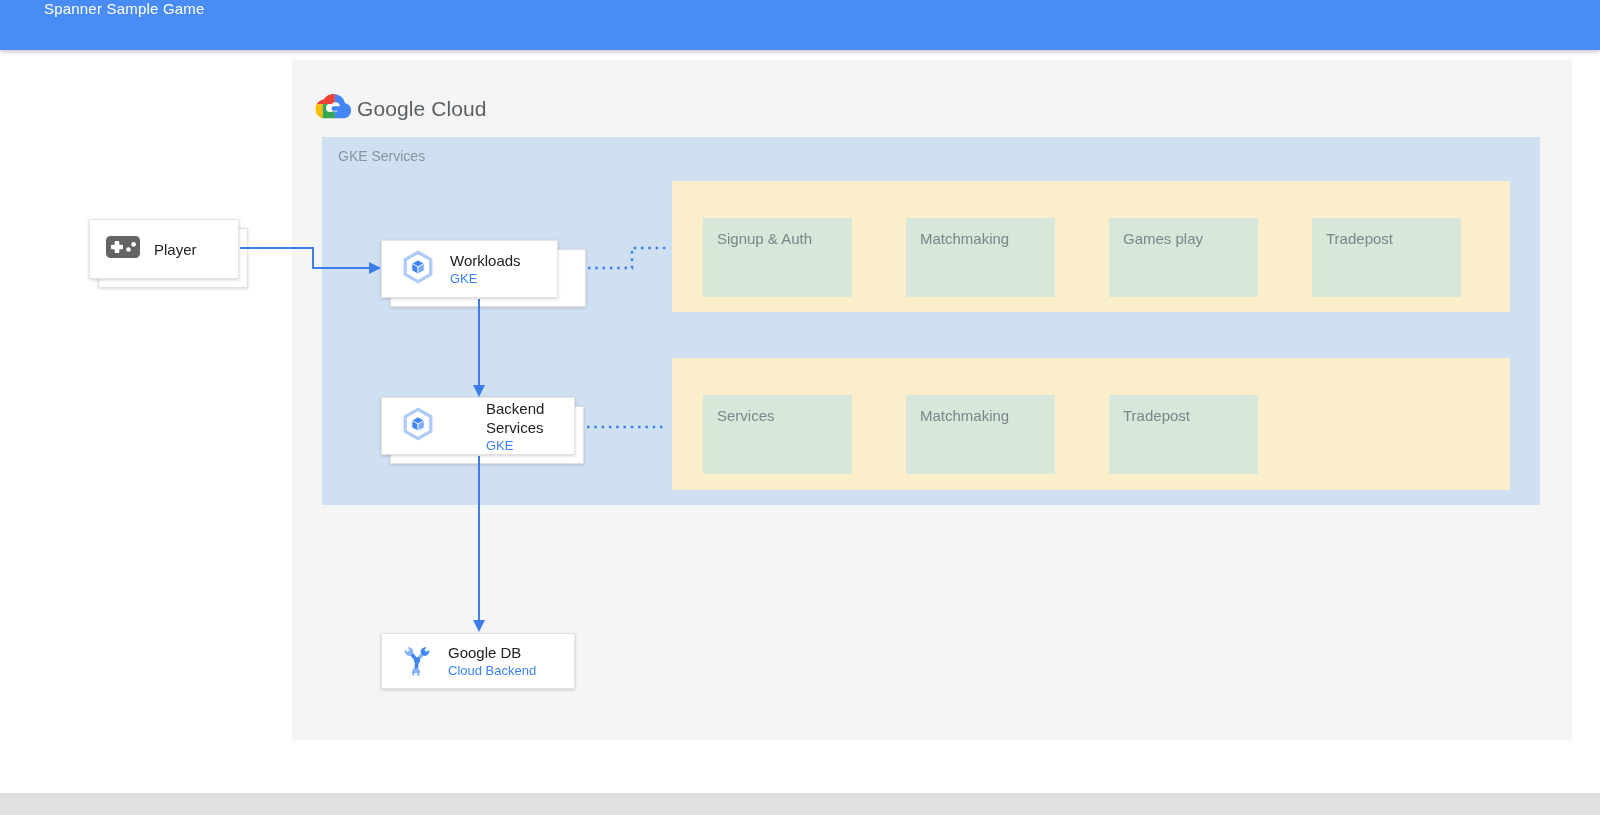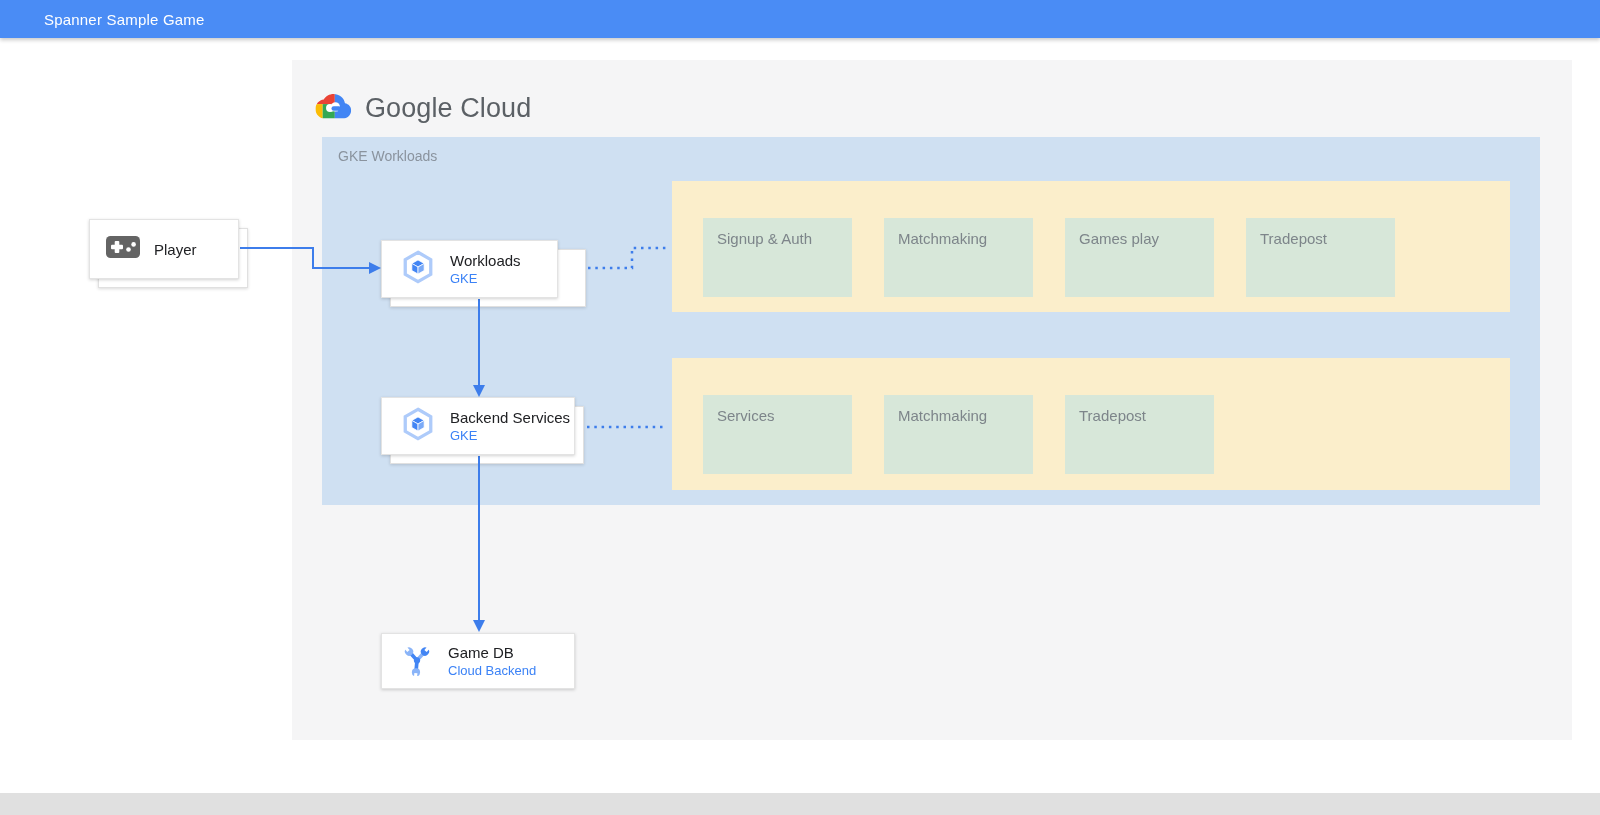--- a/index.html
+++ b/index.html
@@ -1,56 +1,56 @@
 <!DOCTYPE html>
 <html><head>
 <meta charset="utf-8">
 <style>
   * { margin:0; padding:0; box-sizing:border-box; }
   html,body { background:#fff; }
   body { font-family:"Liberation Sans", sans-serif; }
   #page { position:relative; width:1600px; height:815px; background:#fff; overflow:hidden; }
 
   
-  .app-header { position:absolute; left:0; top:0; width:1600px; height:38px;
+  .app-header { position:absolute; left:0; top:0; width:1600px; height:50px;
     background:#4A8CF5; z-index:10; box-shadow:0 2px 4px rgba(0,0,0,0.22);
-    display:flex; align-items:center; }
+    display:flex; }
   .app-title { color:#fff; font-size:15px; font-weight:500; margin-left:44px; letter-spacing:.2px; }
 
   
   .canvas { position:absolute; left:292px; top:60px; width:1280px; height:680px; background:#F5F5F6; z-index:0; }
   .gke-box { position:absolute; left:322px; top:137px; width:1218px; height:368px; background:#CFE0F2; z-index:0; }
   .gke-label { position:absolute; left:16px; top:11px; font-size:14px; color:#8A939E; }
 
   
   .logo { position:absolute; left:313px; top:91px; display:flex; align-items:center; z-index:1; }
-  .logo-text { margin-left:12px; font-size:27px; color:#5B6065; letter-spacing:.1px; }
-
-  
-  .service-row { position:absolute; background:#FBEECB; display:flex; gap:32px;
+  .logo-text { margin-left:4px; font-size:21px; color:#5B6065; letter-spacing:.1px; }
+
+  
+  .service-row { position:absolute; background:#FBEECB; display:flex; gap:54px;
     padding:37px 31px 10px 31px; z-index:1; }
   .row-1 { left:672px; top:181px; width:838px; height:131px; }
   .row-2 { left:672px; top:358px; width:838px; height:132px; }
   .service-box { width:149px; height:79px; background:#D7E7D9; }
   .service-label { display:block; padding:12px 0 0 14px; font-size:15px; color:#7D858A; }
 
   
   .card { position:absolute; background:#fff; border:1px solid #E3E3E3;
     box-shadow:0 1px 3px rgba(0,0,0,0.18); display:flex; align-items:center; z-index:3; }
   .card-stack { position:absolute; background:#fff; border:1px solid #E0E0E0;
     box-shadow:0 1px 3px rgba(0,0,0,0.15); z-index:1; }
   .card-title { font-size:15px; color:#202124; line-height:19px; }
   .card-sub { font-size:13px; color:#3b82f6; line-height:17px; }
   .card-icon { flex:0 0 auto; }
 
   .player-card { left:89px; top:219px; width:150px; height:60px;align-items:center; }
   .player-stack { left:98px; top:228px; width:150px; height:60px; }
   .workloads-card { left:381px; top:240px; width:177px; height:58px; }
   .workloads-stack { left:390px; top:249px; width:196px; height:58px; }
-  .backend-card { left:381px; top:397px; width:194px; height:58px; }
+  .backend-card { left:381px; top:397px; width:194px; height:58px;gap:36px; }
   .backend-stack { left:390px; top:406px; width:194px; height:58px; }
   .gamesdb-card { left:381px; top:633px; width:194px; height:56px; }
 
   .icon-gap { margin-left:14px; }
   .pad-icon { margin-left:16px; }
   .hex-icon { margin-left:18px; }
 
   
   .arrows-layer { position:absolute; left:0; top:0; width:1600px; height:815px;
     z-index:2; pointer-events:none; }
@@ -60,21 +60,21 @@
     background:#E0E0E0; z-index:10; }
 </style>
 </head>
 <body>
 
 <div id="page">
 
   <div class="canvas"></div>
 
   <div class="gke-box">
-    <div class="gke-label">GKE Workloads</div>
+    <div class="gke-label">GKE Services</div>
   </div>
 
   <div class="logo">
     <span>
       <svg width="40" height="31" viewBox="0 0 66 50">
         <defs>
           <clipPath id="cloudclip">
             <path d="M52.8 19.5 C51 10.5 43 4.5 34 4.5 C27 4.5 21 8 17.8 13.6 C10 14.5 4 21 4 29 C4 37.8 11.2 45 20 45 H49 C56.7 45 63 38.7 63 31 C63 25.2 58.8 20.6 52.8 19.5 Z"></path>
           </clipPath>
         </defs>
@@ -197,21 +197,21 @@
           <g transform="rotate(185 12 13)">
             <rect x="10.7" y="5.5" width="2.6" height="8" rx="1" fill="#4285F4"></rect>
             <circle cx="12" cy="4.6" r="2.9" fill="#8AB4F8"></circle>
             <rect x="10.9" y="1" width="2.2" height="3" fill="#fff"></rect>
           </g>
           <circle cx="12" cy="13" r="2.2" fill="#4285F4"></circle>
         </g>
       </svg>
     </span>
     <span class="icon-gap">
-      <div class="card-title">Game DB</div>
+      <div class="card-title">Google DB</div>
       <div class="card-sub">Cloud Backend</div>
     </span>
   </div>
 
   <div class="app-header">
     <span class="app-title">Spanner Sample Game</span>
   </div>
 
   <div class="footer-bar"></div>
 

